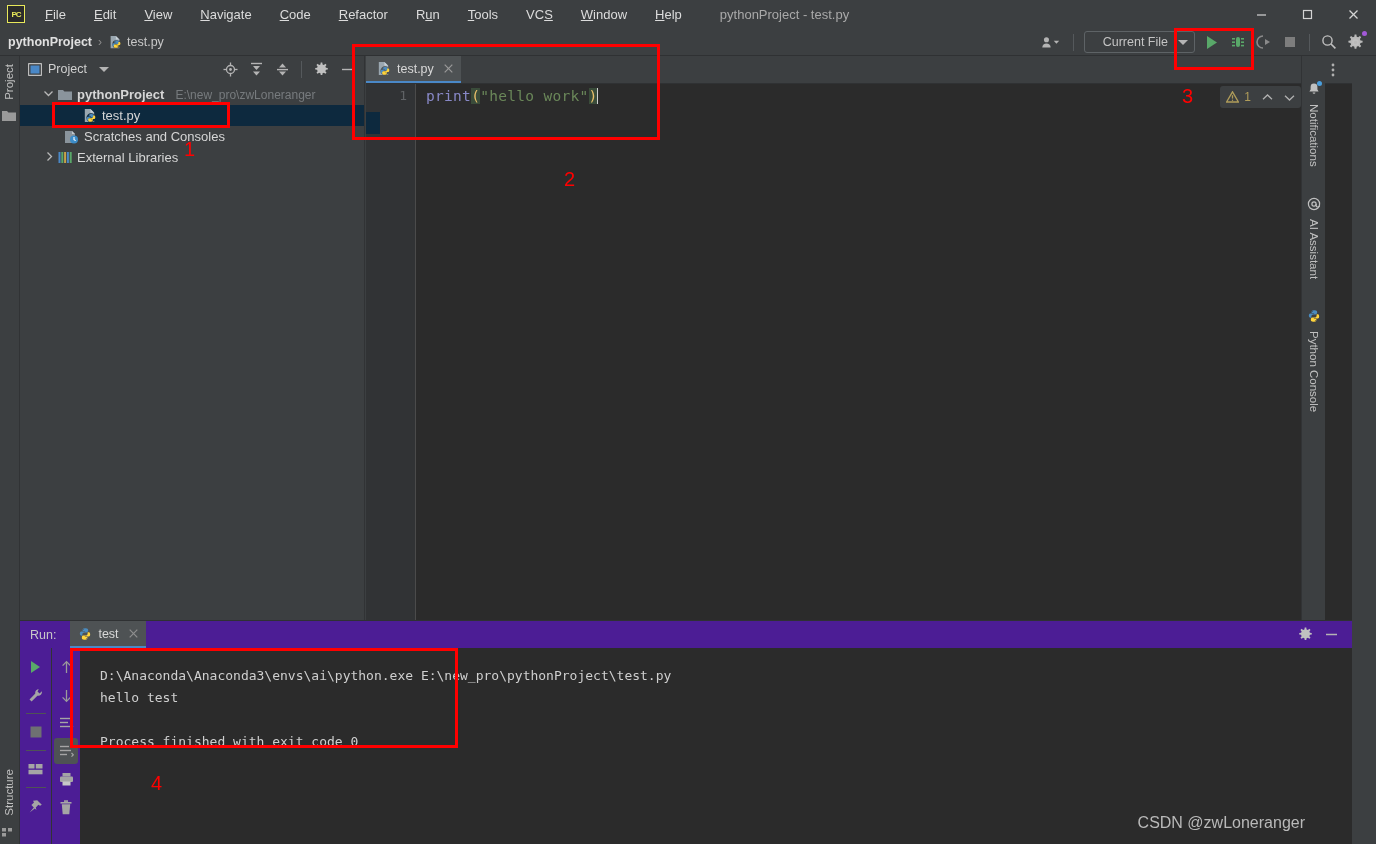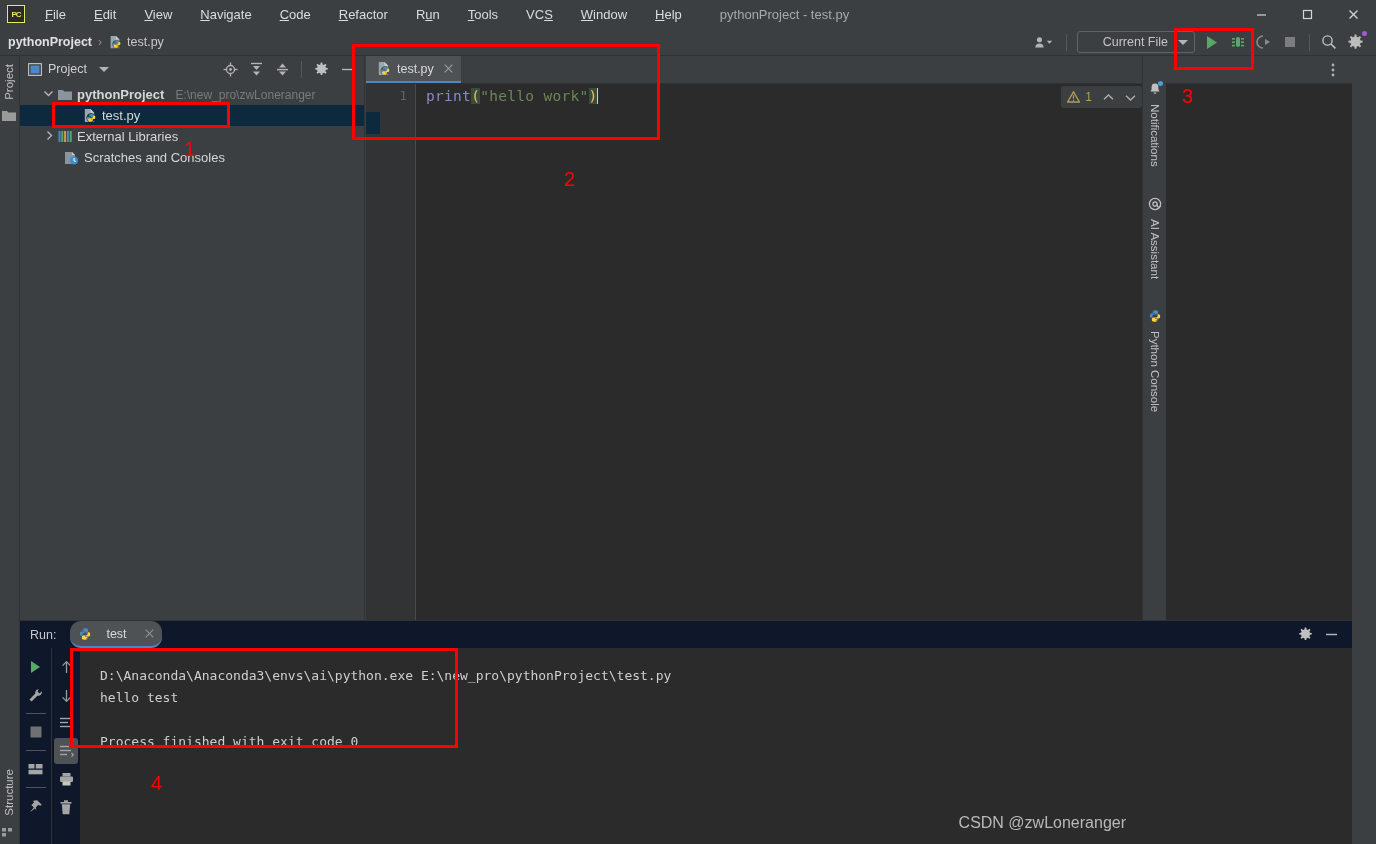--- a/index.html
+++ b/index.html
@@ -3,21 +3,21 @@
 <meta charset="utf-8">
 <style>
   * { box-sizing: border-box; margin: 0; padding: 0; }
   html, body {
     width: 1376px; height: 844px;
     background: #3c3f41;
     font-family: "Liberation Sans", sans-serif;
     color: #bbbbbb;
     overflow: hidden;
   }
-  #app { position: relative; width: 1166px; height: 844px; }
+  #app { position: relative; width: 1325px; height: 844px; }
 
   
   .titlebar {
     position: absolute; left: 0; top: 0; width: 1376px; height: 28px;
     background: #3c3f41; display: flex; align-items: center;
   }
   .pc-logo {
     width: 18px; height: 18px; margin-left: 7px; margin-right: 10px;
     border: 1px solid #e8e85a; background: #2b2b2b;
     display: flex; align-items: center; justify-content: center;
@@ -54,21 +54,21 @@
     position: absolute; right: 0; top: 0; height: 28px;
     display: flex; align-items: center; gap: 0;
   }
   .icon-btn {
     width: 26px; height: 26px; display: flex; align-items: center; justify-content: center;
     color: #b4b4b4;
   }
   .runconfig {
     display: flex; align-items: center; height: 22px;
     border: 1px solid #5e6366; border-radius: 3px;
-    padding: 0 6px 0 25px; margin-right: 4px; margin-left: 4px;
+    padding: 0 6px 0 18px; margin-right: 4px; margin-left: 4px;
     font-size: 12.5px; color: #c4c4c4; gap: 10px;
   }
   .vsep { width: 1px; height: 17px; background: #55595c; margin: 0 6px; }
 
   
   .left-strip {
     position: absolute; left: 0; top: 56px; width: 20px; height: 788px;
     background: #3c3f41; border-right: 1px solid #313335;
   }
   .vtab {
@@ -161,31 +161,31 @@
     display: flex; flex-direction: column; align-items: center;
   }
   .right-strip .vtab {
     writing-mode: vertical-rl; transform: none; font-size: 11.5px;
     color: #c0c0c0; padding: 8px 0 14px 0; white-space: nowrap;
   }
 
   
   .run-panel {
     position: absolute; left: 20px; top: 620px; width: 1332px; height: 224px;
-    background: #0f172a;
+    background: #4c1d95;
   }
   .run-header {
     height: 28px; display: flex; align-items: center; padding-left: 10px;
     border-top: 1px solid #2f3133;
   }
   .run-label { font-size: 12.5px; color: #c8c8c8; margin-right: 14px; }
   .run-tab {
-    height: 27px; display: flex; align-items: center; gap: 14px;
+    height: 27px; display: flex; align-items: center; gap: 6px;
     padding: 0 8px; background: #4e5254; border-bottom: 2px solid #4a88c7;
-    font-size: 12.5px; color: #d8d8d8; border-radius: 11px;
+    font-size: 12.5px; color: #d8d8d8;
   }
   .run-header-right { margin-left: auto; display: flex; align-items: center; padding-right: 8px; }
   .run-body { position: absolute; left: 0; top: 28px; width: 1332px; height: 196px; display: flex; }
   .run-toolbar-a {
     width: 32px; height: 196px; display: flex; flex-direction: column;
     align-items: center; padding-top: 6px; gap: 2px;
     border-right: 1px solid #313335;
   }
   .run-toolbar-b {
     width: 28px; height: 196px; display: flex; flex-direction: column;
@@ -201,21 +201,21 @@
 
   
   .anno-box {
     position: absolute; border: 3px solid #ff0000; z-index: 50; pointer-events: none;
   }
   .anno-num {
     position: absolute; color: #ff0000; font-size: 20px; z-index: 50;
     font-family: "Liberation Sans", sans-serif;
   }
   .watermark {
-    position: absolute; right: 40px; bottom: 12px;
+    position: absolute; right: 20px; bottom: 12px;
     font-size: 16px; color: #b9b9b9; z-index: 40;
   }
   svg { display: block; }
 </style>
 </head>
 <body>
 
 <div id="app">
 
   <div class="titlebar">
@@ -431,48 +431,48 @@
             <path d="M3 1h6l4 4v10H3z" fill="#9aa7b0"></path>
             <path d="M9 1l4 4H9z" fill="#c9d2d8"></path>
             <circle cx="9.5" cy="10.5" r="4.8" fill="#0d293e"></circle>
             <path d="M9.5 6.3c-2 0-2.2.9-2.2 1.6v1h2.3v.4H6.5c-.9 0-1.6.5-1.6 1.9s.6 1.9 1.4 1.9h.9v-1.2c0-.9.8-1.7 1.7-1.7h2.2c.8 0 1.4-.6 1.4-1.4V8c0-.8-.7-1.7-2-1.7zm-1.3.8a.45.45 0 1 1 0 .9.45.45 0 0 1 0-.9z" fill="#4b8bbe"></path>
             <path d="M9.6 14.7c2 0 2.2-.9 2.2-1.6v-1H9.5v-.4h3.1c.9 0 1.6-.5 1.6-1.9s-.6-1.9-1.4-1.9h-.9v1.2c0 .9-.8 1.7-1.7 1.7H8c-.8 0-1.4.6-1.4 1.4V13c0 .8.7 1.7 2 1.7zm1.3-.8a.45.45 0 1 1 0-.9.45.45 0 0 1 0 .9z" fill="#ffd43b"></path>
           </svg>
         </span>
         <span class="tree-label">test.py</span>
       </div>
 
+      <div class="tree-row" style="padding-left:44px;">
+        <span>
+          <svg width="15" height="14" viewBox="0 0 15 14">
+            <path d="M1 1h7l3 3v9H1z" fill="#8a949c"></path>
+            <path d="M8 1l3 3H8z" fill="#c0c8cd"></path>
+            <circle cx="10" cy="9.5" r="4" fill="#3c8cc8"></circle>
+            <path d="M10 7v2.6l1.7 1" fill="none" stroke="#ffffff" stroke-width="1.1"></path>
+          </svg>
+        </span>
+        <span class="tree-label">Scratches and Consoles</span>
+      </div>
+
       <div class="tree-row" style="padding-left:24px;position:relative;">
         <span style="position:absolute;left:25px;top:5px;">
           <svg width="9" height="9" viewBox="0 0 9 9">
               <path d="M2.5 0.5L6.5 4.5L2.5 8.5" fill="none" stroke="#b8b8b8" stroke-width="1.3"></path>
             </svg>
         </span>
         <span style="margin-left:14px;">
           <svg width="14" height="13" viewBox="0 0 14 13">
             <rect x="0.5" y="1" width="2" height="11" fill="#4a88c7"></rect>
             <rect x="3.3" y="1" width="2" height="11" fill="#59a869"></rect>
             <rect x="6.1" y="1" width="2" height="11" fill="#c7a24a"></rect>
             <rect x="8.9" y="1" width="2" height="11" fill="#4a88c7"></rect>
             <rect x="11.7" y="1" width="2" height="11" fill="#59a869"></rect>
           </svg>
         </span>
         <span class="tree-label">External Libraries</span>
-      </div>
-
-      <div class="tree-row" style="padding-left:44px;">
-        <span>
-          <svg width="15" height="14" viewBox="0 0 15 14">
-            <path d="M1 1h7l3 3v9H1z" fill="#8a949c"></path>
-            <path d="M8 1l3 3H8z" fill="#c0c8cd"></path>
-            <circle cx="10" cy="9.5" r="4" fill="#3c8cc8"></circle>
-            <path d="M10 7v2.6l1.7 1" fill="none" stroke="#ffffff" stroke-width="1.1"></path>
-          </svg>
-        </span>
-        <span class="tree-label">Scratches and Consoles</span>
       </div>
     </div>
   </div>
 
   <div class="editor-tabs">
     <div class="etab">
       <span>
         <svg width="15" height="15" viewBox="0 0 16 16">
           <path d="M3 1h6l4 4v10H3z" fill="#9aa7b0"></path>
           <path d="M9 1l4 4H9z" fill="#c9d2d8"></path>

